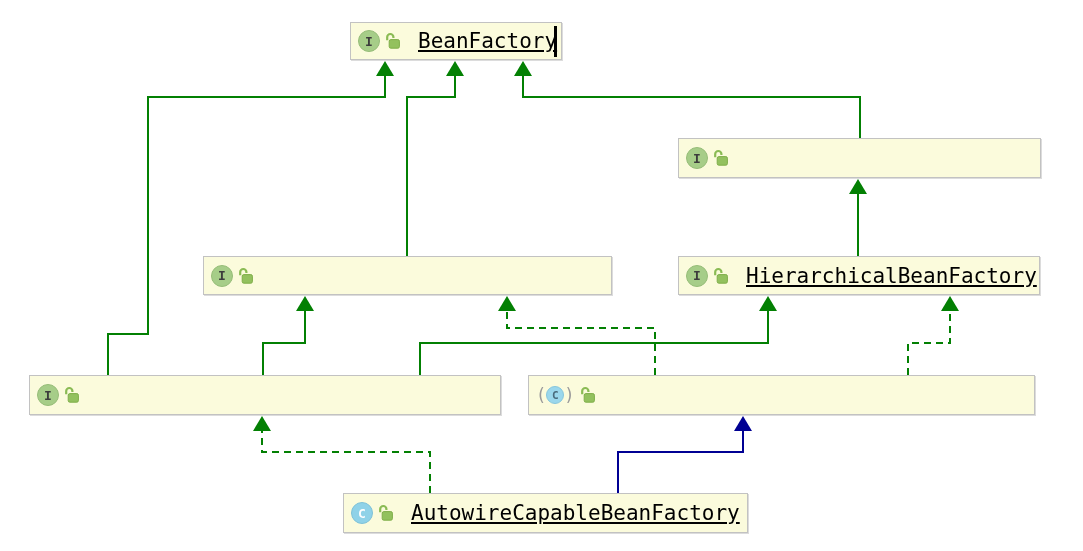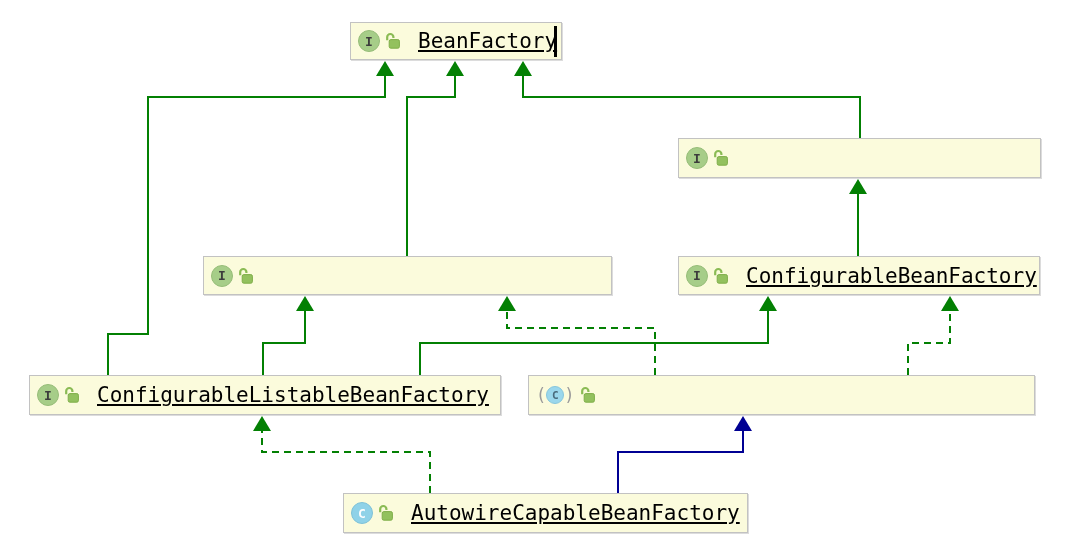--- a/index.html
+++ b/index.html
@@ -105,32 +105,31 @@
   </div>
 
   <div class="node" id="node-configurable" style="left: 678px; top: 256px; width: 362px; height: 39px;">
     <span class="badge iface">I</span>
     <span class="lock">
         <svg width="17" height="18" viewBox="0 0 17 18">
           <path d="M3.2 8.2 V5.1 a3.1 3.1 0 0 1 6.2 0 V6" fill="none" stroke="#8ABB54" stroke-width="2.2"></path>
           <rect x="5.2" y="7.6" width="10.2" height="8.6" rx="1.6" fill="#93C15E" stroke="#7FAE49" stroke-width="1"></rect>
         </svg>
       </span>
-    <span class="label">ConfigurableBeanFactory</span>
+    <span class="label">HierarchicalBeanFactory</span>
   </div>
 
   <div class="node" id="node-configurableListable" style="left: 29px; top: 375px; width: 472px; height: 40px;">
     <span class="badge iface">I</span>
     <span class="lock">
         <svg width="17" height="18" viewBox="0 0 17 18">
           <path d="M3.2 8.2 V5.1 a3.1 3.1 0 0 1 6.2 0 V6" fill="none" stroke="#8ABB54" stroke-width="2.2"></path>
           <rect x="5.2" y="7.6" width="10.2" height="8.6" rx="1.6" fill="#93C15E" stroke="#7FAE49" stroke-width="1"></rect>
         </svg>
       </span>
-    <span class="label">ConfigurableListableBeanFactory</span>
   </div>
 
   <div class="node" id="node-abstractAutowire" style="left: 528px; top: 375px; width: 507px; height: 40px;">
     <span class="abstract-wrap">
       <span class="paren">(</span>
       <span class="badge cls-small">C</span>
       <span class="paren">)</span>
     </span>
     <span class="lock">
         <svg width="17" height="18" viewBox="0 0 17 18">

